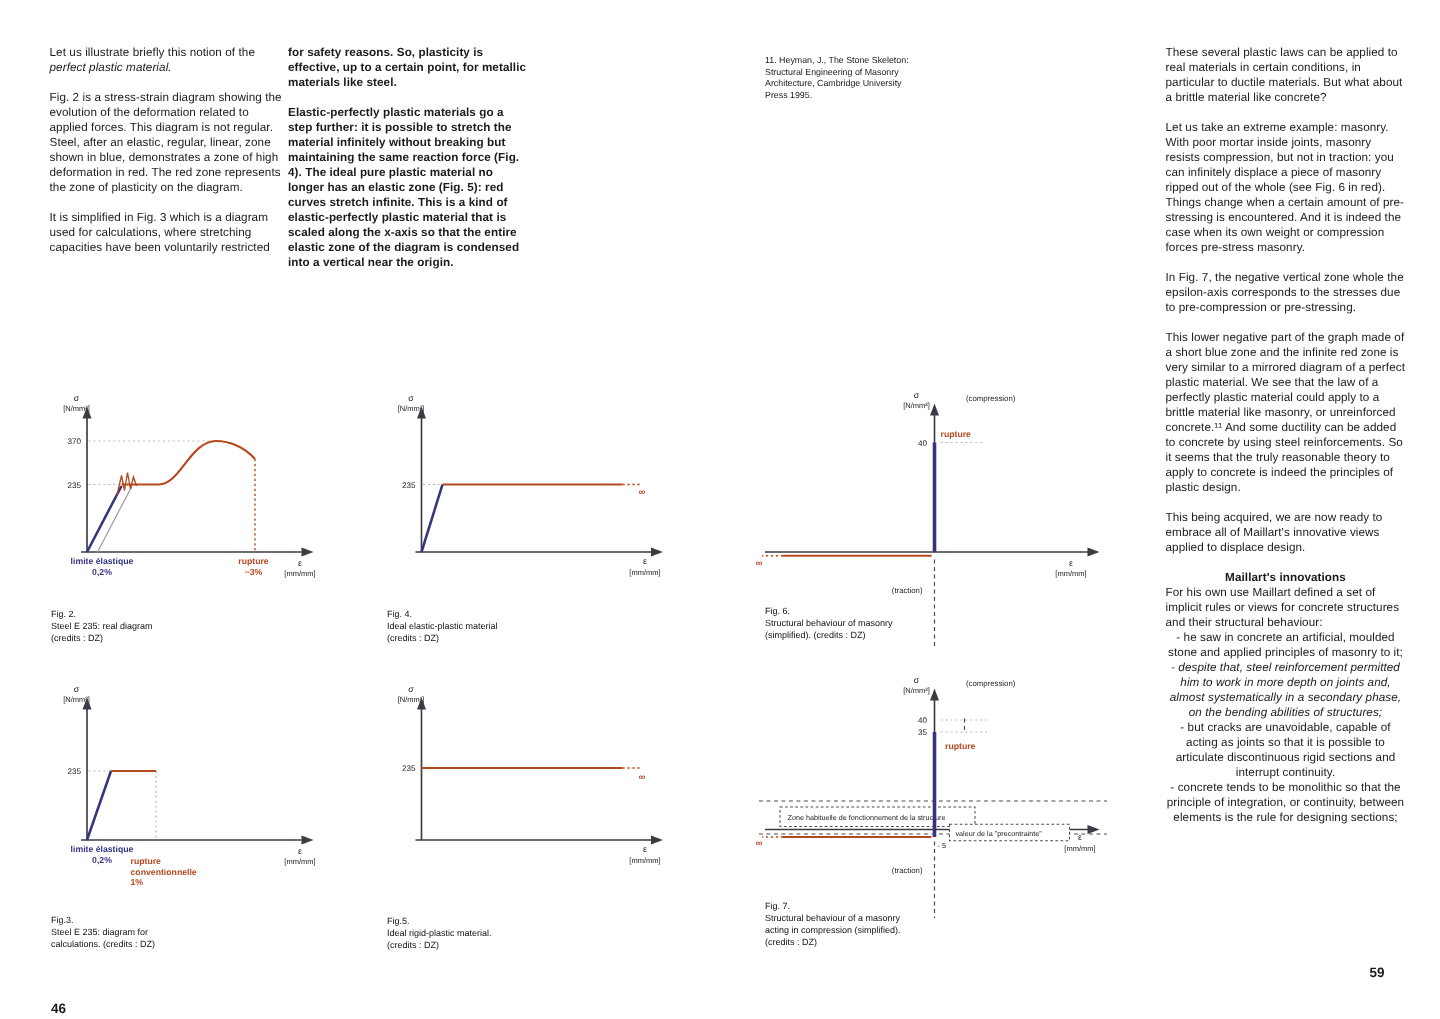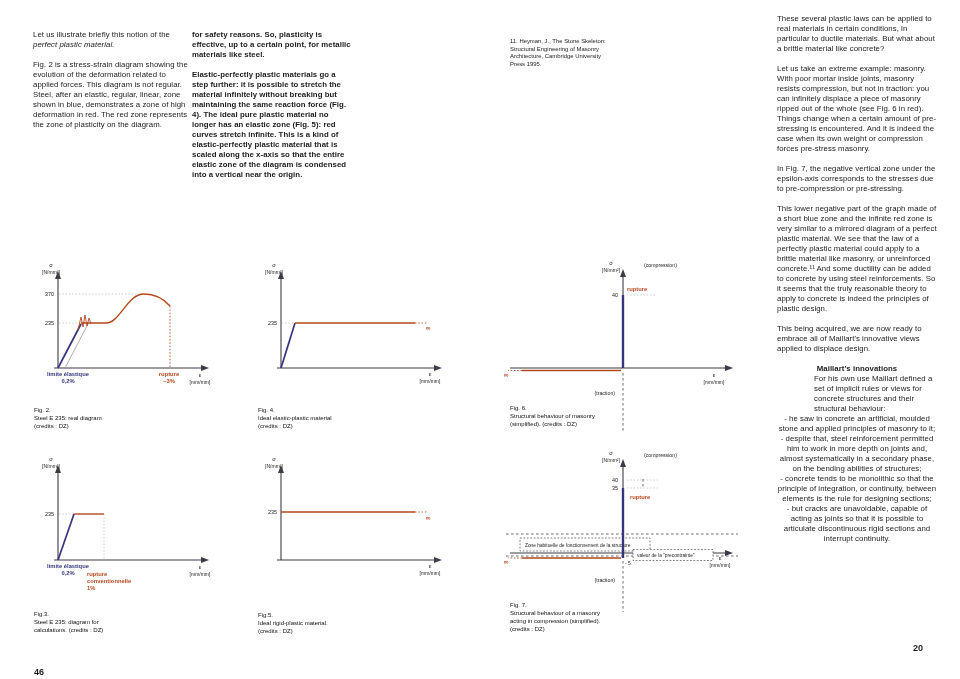--- a/index.html
+++ b/index.html
@@ -36,42 +36,43 @@
   .boxdash{stroke:#4a4a50;stroke-width:0.7;stroke-dasharray:1.8,1.6;fill:#ffffff;}
 </style>
 </head>
 <body>
 
 <div id="canvas">
 
   <div class="col" style="left:33px;top:30px;width:156px;">
     <p><span>Let us illustrate briefly this notion of the</span> <em>perfect plastic material.</em></p>
     <p>Fig. 2 is a stress-strain diagram showing the evolution of the deformation related to applied forces. This diagram is not regular. Steel, after an elastic, regular, linear, zone shown in blue, demonstrates a zone of high deformation in red. The red zone represents the zone of plasticity on the diagram.</p>
+    <p>It is simplified in Fig. 3 which is a diagram used for calculations, where stretching capacities have been voluntarily restricted</p>
   </div>
 
   <div class="col" style="left:192px;top:30px;width:160px;font-weight:bold;">
     <p>for safety reasons. So, plasticity is effective, up to a certain point, for metallic materials like steel.</p>
     <p>Elastic-perfectly plastic materials go a step further: it is possible to stretch the material infinitely without breaking but maintaining the same reaction force (Fig. 4). The ideal pure plastic material no longer has an elastic zone (Fig. 5): red curves stretch infinite. This is a kind of elastic-perfectly plastic material that is scaled along the x-axis so that the entire elastic zone of the diagram is condensed into a vertical near the origin.</p>
   </div>
 
   <div class="fn" style="left:510px;top:38px;">11. Heyman, J., The Stone Skeleton: Structural Engineering of Masonry Architecture, Cambridge University Press 1995.</div>
 
-  <div class="col" style="left:777px;top:14px;width:160px;">
+  <div class="col" style="left:777px;top:30px;width:160px;">
     <p>These several plastic laws can be applied to real materials in certain conditions, in particular to ductile materials. But what about a brittle material like concrete?</p>
     <p>Let us take an extreme example: masonry. With poor mortar inside joints, masonry resists compression, but not in traction: you can infinitely displace a piece of masonry ripped out of the whole (see Fig. 6 in red). Things change when a certain amount of pre-stressing is encountered. And it is indeed the case when its own weight or compression forces pre-stress masonry.</p>
-    <p>In Fig. 7, the negative vertical zone under the epsilon-axis corresponds to the stresses due to pre-compression or pre-stressing.</p>
+    <p>In Fig. 7, the negative vertical zone whole the epsilon-axis corresponds to the stresses due to pre-compression or pre-stressing.</p>
     <p>This lower negative part of the graph made of a short blue zone and the infinite red zone is very similar to a mirrored diagram of a perfect plastic material. We see that the law of a perfectly plastic material could apply to a brittle material like masonry, or unreinforced concrete.¹¹ And some ductility can be added to concrete by using steel reinforcements. So it seems that the truly reasonable theory to apply to concrete is indeed the principles of plastic design.</p>
     <p>This being acquired, we are now ready to embrace all of Maillart's innovative views applied to displace design.</p>
     <p>
       <span class="head" style="display:block;text-align:center;">Maillart's innovations</span>
-      <span style="display:block;margin-left:37px;">For his own use Maillart defined a set of implicit rules or views for concrete structures and their structural behaviour:</span>
+      <span style="display:block;">For his own use Maillart defined a set of implicit rules or views for concrete structures and their structural behaviour:</span>
       <span class="li" style="display:block;">- he saw in concrete an artificial, moulded stone and applied principles of masonry to it;</span>
-      <span class="li" style="display:block;">- despite that, steel reinforcement permitted him to work in more depth on joints and, almost systematically in a secondary phase, on the bending abilities of structures;</span>
+      <span class="li" style="display:block;font-style:italic;">- despite that, steel reinforcement permitted him to work in more depth on joints and, almost systematically in a secondary phase, on the bending abilities of structures;</span>
+      <span class="li" style="display:block;">- but cracks are unavoidable, capable of acting as joints so that it is possible to articulate discontinuous rigid sections and interrupt continuity.</span>
       <span class="li" style="display:block;">- concrete tends to be monolithic so that the principle of integration, or continuity, between elements is the rule for designing sections;</span>
-      <span class="li" style="display:block;">- but cracks are unavoidable, capable of acting as joints so that it is possible to articulate discontinuous rigid sections and interrupt continuity.</span>
     </p>
   </div>
 
   <svg style="left:30px;top:258px;" width="200" height="148" viewBox="0 0 200 148">
     <text class="axlab" x="21" y="9" text-anchor="middle">σ</text>
     <text class="axunit" x="21" y="16" text-anchor="middle">[N/mm²]</text>
     <g>
       <line class="ax" x1="28" y1="16" x2="28" y2="110"></line>
       <polygon class="arrow" points="25,21 28,13 31,21"></polygon>
       <line class="ax" x1="24" y1="110" x2="176" y2="110"></line>
@@ -242,15 +243,15 @@
     <text class="axunit" x="220" y="121" text-anchor="middle">[mm/mm]</text>
   </svg>
   <div class="figcap" style="left:510px;top:601px;">
     <div>Fig. 7.</div>
     <div>Structural behaviour of a masonry</div>
     <div>acting in compression (simplified).</div>
     <div>(credits : DZ)</div>
   </div>
 
   <div class="pagenum" style="left:34px;top:667px;">46</div>
-  <div class="pagenum" style="left:913px;top:643px;">20</div>
+  <div class="pagenum" style="left:913px;top:643px;">59</div>
 
 </div>
 
 </body></html>

